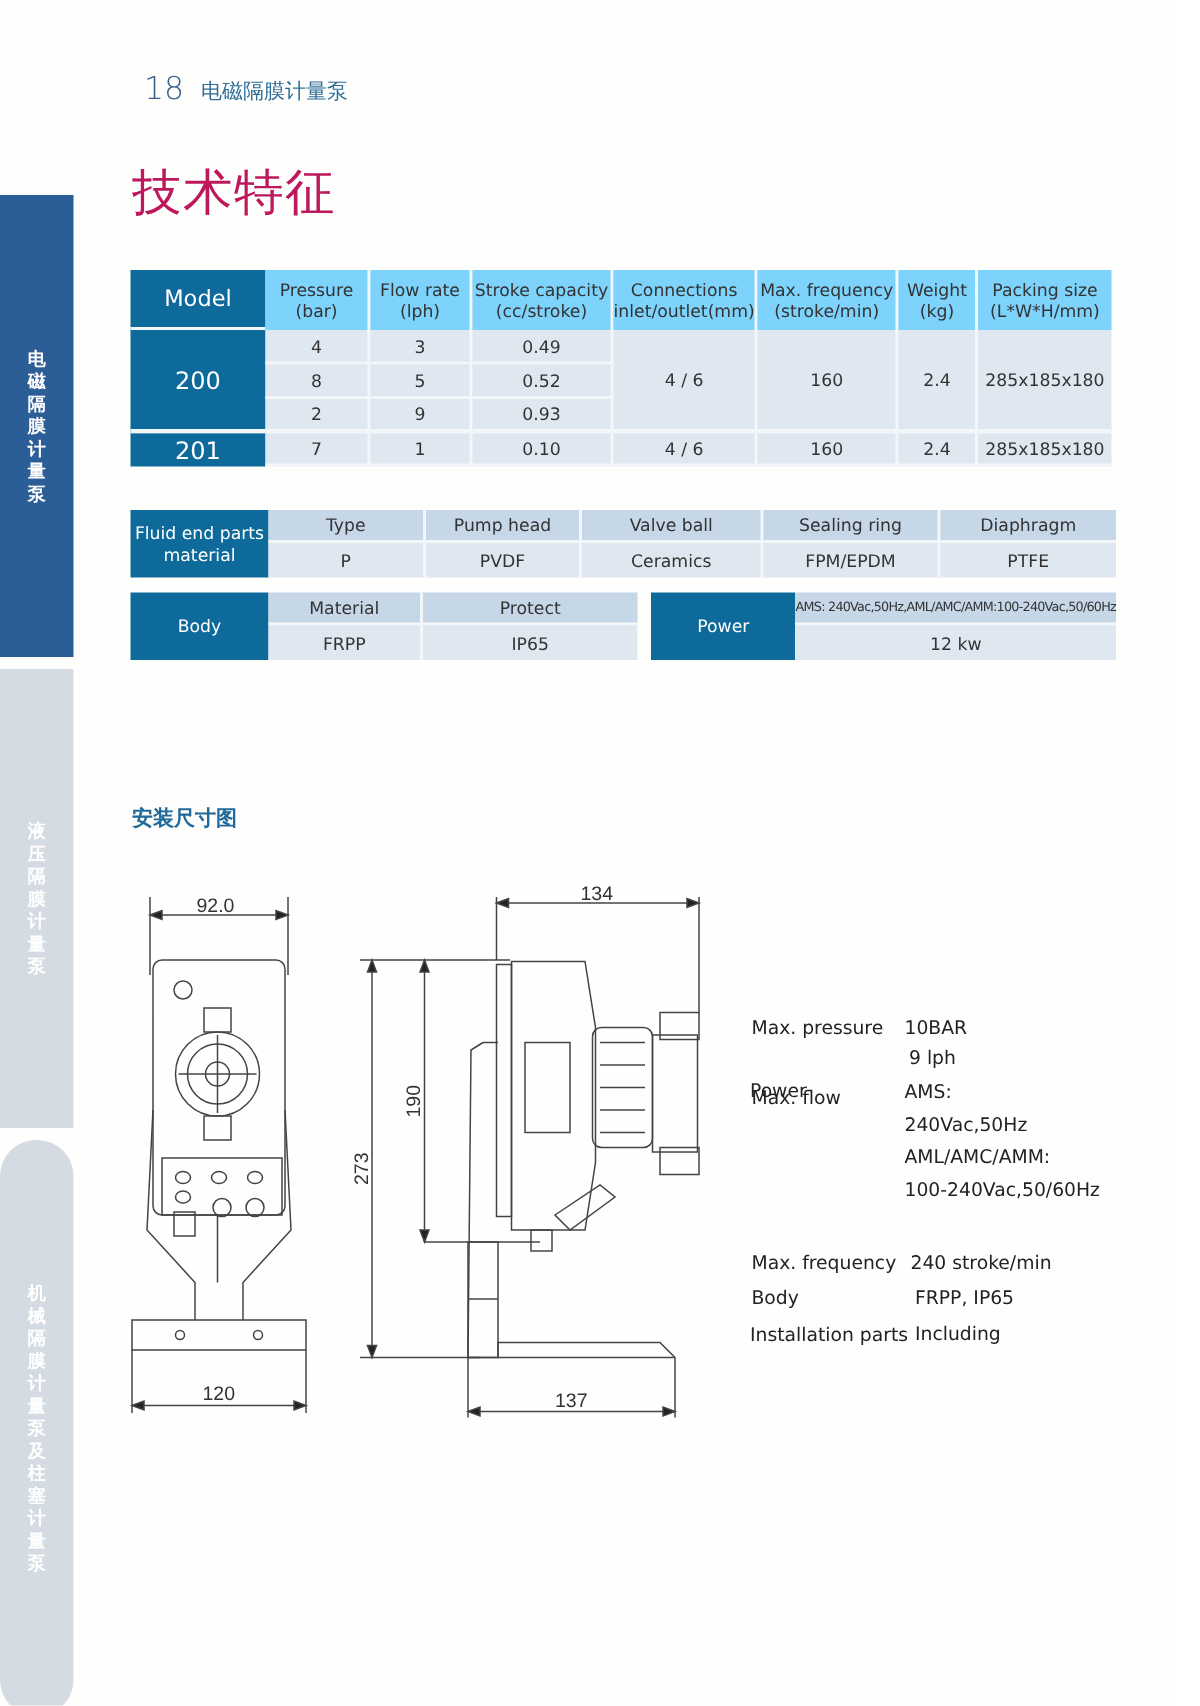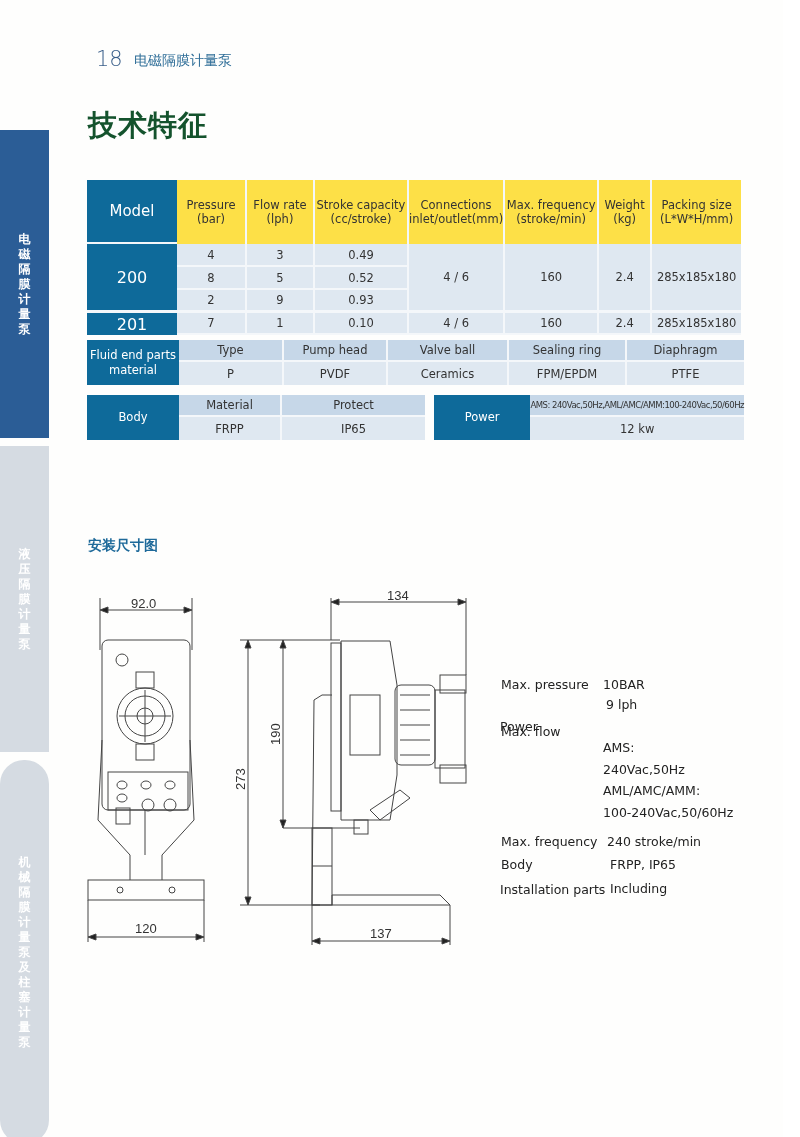--- a/index.html
+++ b/index.html
@@ -4,52 +4,52 @@
 <style>
   * { box-sizing: border-box; margin: 0; padding: 0; }
   html, body { width: 800px; height: 1137px; background: #ffffff; overflow: hidden; }
   body { position: relative; font-family: "DejaVu Sans", sans-serif; color: #333; }
   .page { position: absolute; left: 0; top: 0; width: 783px; height: 1137px; background: #fefefd; }
   .rightmargin { position: absolute; left: 783px; top: 0; width: 17px; height: 1137px; background: #ffffff; }
 
   
   .page-num { position: absolute; left: 96px; top: 47px; font-size: 21px; color: #3a5f8a; font-family: "DejaVu Sans", sans-serif; font-weight: 300; }
   .page-cat { position: absolute; left: 134px; top: 52px; font-size: 14px; color: #2f6e98; }
-  .page-title { position: absolute; left: 88px; top: 106px; font-size: 29px; font-weight: bold; color: #14532d; letter-spacing: 1px; }
+  .page-title { position: absolute; left: 88px; top: 106px; font-size: 33px; font-weight: normal; color: #be185d; letter-spacing: 1px; }
 
   
   .side-tab { position: absolute; left: 0; width: 49px; display: flex; align-items: center; justify-content: center; }
   .side-tab .vt { width: 14px; font-size: 12px; line-height: 15px; text-align: center; word-break: break-all; font-weight: bold; }
   .tab-active { top: 130px; height: 308px; background: #2b5d96; }
   .tab-active .vt { color: #ffffff; }
   .tab-2 { top: 446px; height: 306px; background: #d5dbe2; }
   .tab-3 { top: 760px; height: 384px; background: #d5dbe2; border-radius: 24px; }
   .tab-2 .vt, .tab-3 .vt { color: #ffffff; }
 
   
   .spec { position: absolute; left: 87px; top: 180px; border-collapse: separate; border-spacing: 0; font-size: 11.5px; }
   .spec td, .spec th { text-align: center; vertical-align: middle; color: #333; font-weight: normal; }
   .hdr-blue { background: #0e6a9a; color: #ffffff !important; }
-  .hdr-light { background: #fde047; line-height: 14px; border-right: 2px solid #f4f7fa; }
+  .hdr-light { background: #7dd3fc; line-height: 14px; border-right: 2px solid #f4f7fa; }
   .cell { background: #dfe8f1; border-right: 2px solid #f4f7fa; border-bottom: 2px solid #f4f7fa; }
   .model-h { font-size: 15px; width: 90px; }
   .model-cell { font-weight: bold; font-size: 16px; color: #ffffff !important; }
 
   
   .block { position: absolute; display: flex; }
   .block .label { background: #0e6a9a; color: #fff; font-size: 11.5px; display: flex; align-items: center; justify-content: center; text-align: center; line-height: 15px; }
   .block .grid { display: grid; }
   .g-h { background: #c6d7e8; font-size: 11.5px; display: flex; align-items: center; justify-content: center; border-right: 2px solid #f4f7fa; border-bottom: 2px solid #f4f7fa; color: #333; }
   .g-v { background: #dfe8f1; font-size: 11.5px; display: flex; align-items: center; justify-content: center; border-right: 2px solid #f4f7fa; color: #333; }
 
   .sub-title { position: absolute; left: 88px; top: 537px; font-size: 14px; font-weight: bold; color: #1f6a9a; }
 
   
   .kv { position: absolute; font-size: 12.5px; color: #222; }
-  .kv-val { position: absolute; font-size: 12.5px; color: #222; line-height: 21.5px; margin-top: 20px; }
+  .kv-val { position: absolute; font-size: 12.5px; color: #222; line-height: 21.5px; }
 
   .drawing { position: absolute; left: 80px; top: 585px; }
   .dim { font-family: "Liberation Sans", sans-serif; font-size: 13px; fill: #333; }
 </style>
 </head>
 <body>
 
 <div class="page">
 
   <span class="page-num">18</span>
@@ -61,21 +61,21 @@
   </div>
   <div class="side-tab tab-2">
     <span class="vt">液压隔膜计量泵</span>
   </div>
   <div class="side-tab tab-3">
     <span class="vt">机械隔膜计量泵及柱塞计量泵</span>
   </div>
 
   <table class="spec">
     <tbody>
-        <tr style="height:64px;">
+        <tr style="height:40px;">
       <th class="hdr-blue model-h" style="border-bottom:2px solid #f4f7fa;">Model</th>
       <th class="hdr-light" style="width:70px;"><span>Pressure</span><br><span>(bar)</span></th>
       <th class="hdr-light" style="width:68px;"><span>Flow rate</span><br><span>(lph)</span></th>
       <th class="hdr-light" style="width:94px;"><span>Stroke capacity</span><br><span>(cc/stroke)</span></th>
       <th class="hdr-light" style="width:95px;"><span>Connections</span><br><span>inlet/outlet(mm)</span></th>
       <th class="hdr-light" style="width:94px;"><span>Max. frequency</span><br><span>(stroke/min)</span></th>
       <th class="hdr-light" style="width:53px;text-align:center;"><span>Weight</span><br><span>(kg)</span></th>
       <th class="hdr-light" style="width:89px; border-right:none;"><span>Packing size</span><br><span>(L*W*H/mm)</span></th>
     </tr>
     <tr style="height:23px;">

